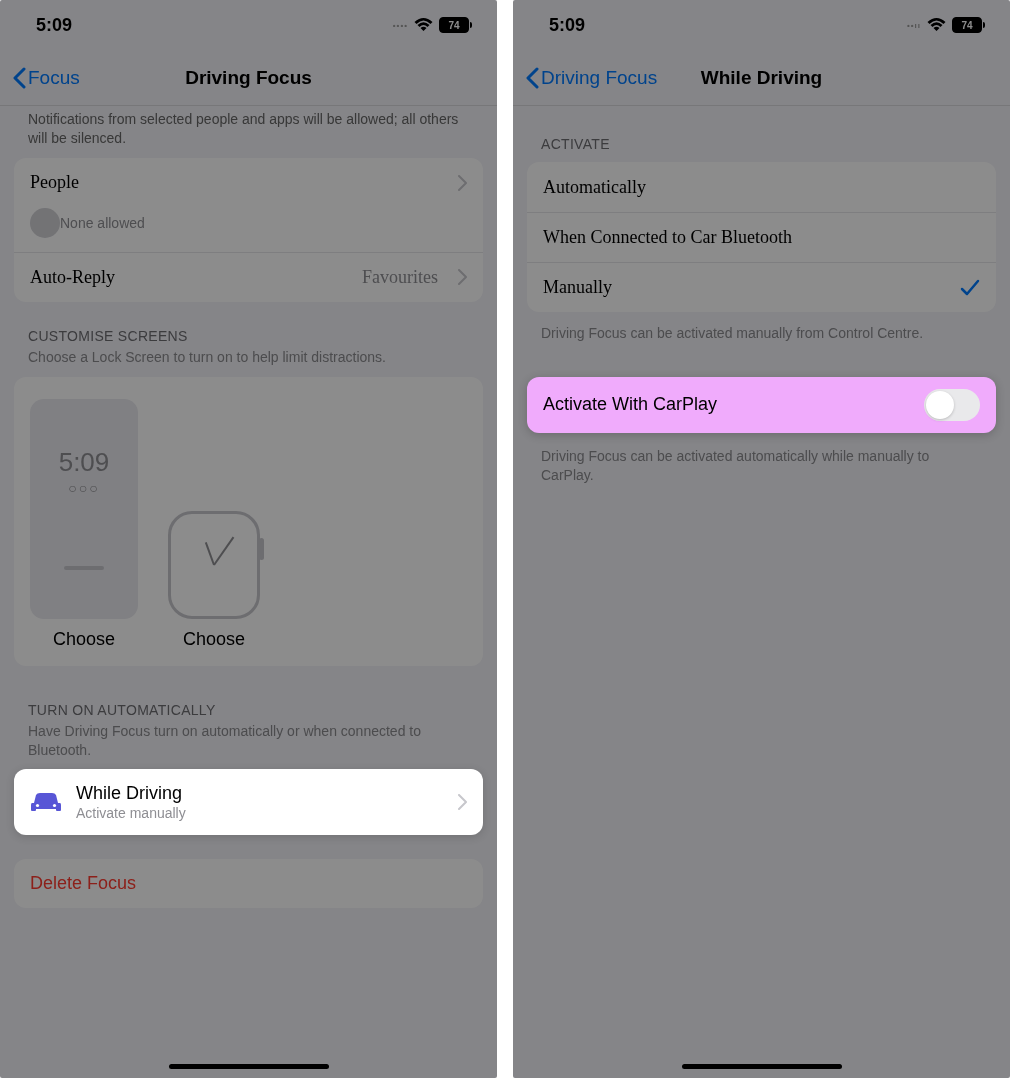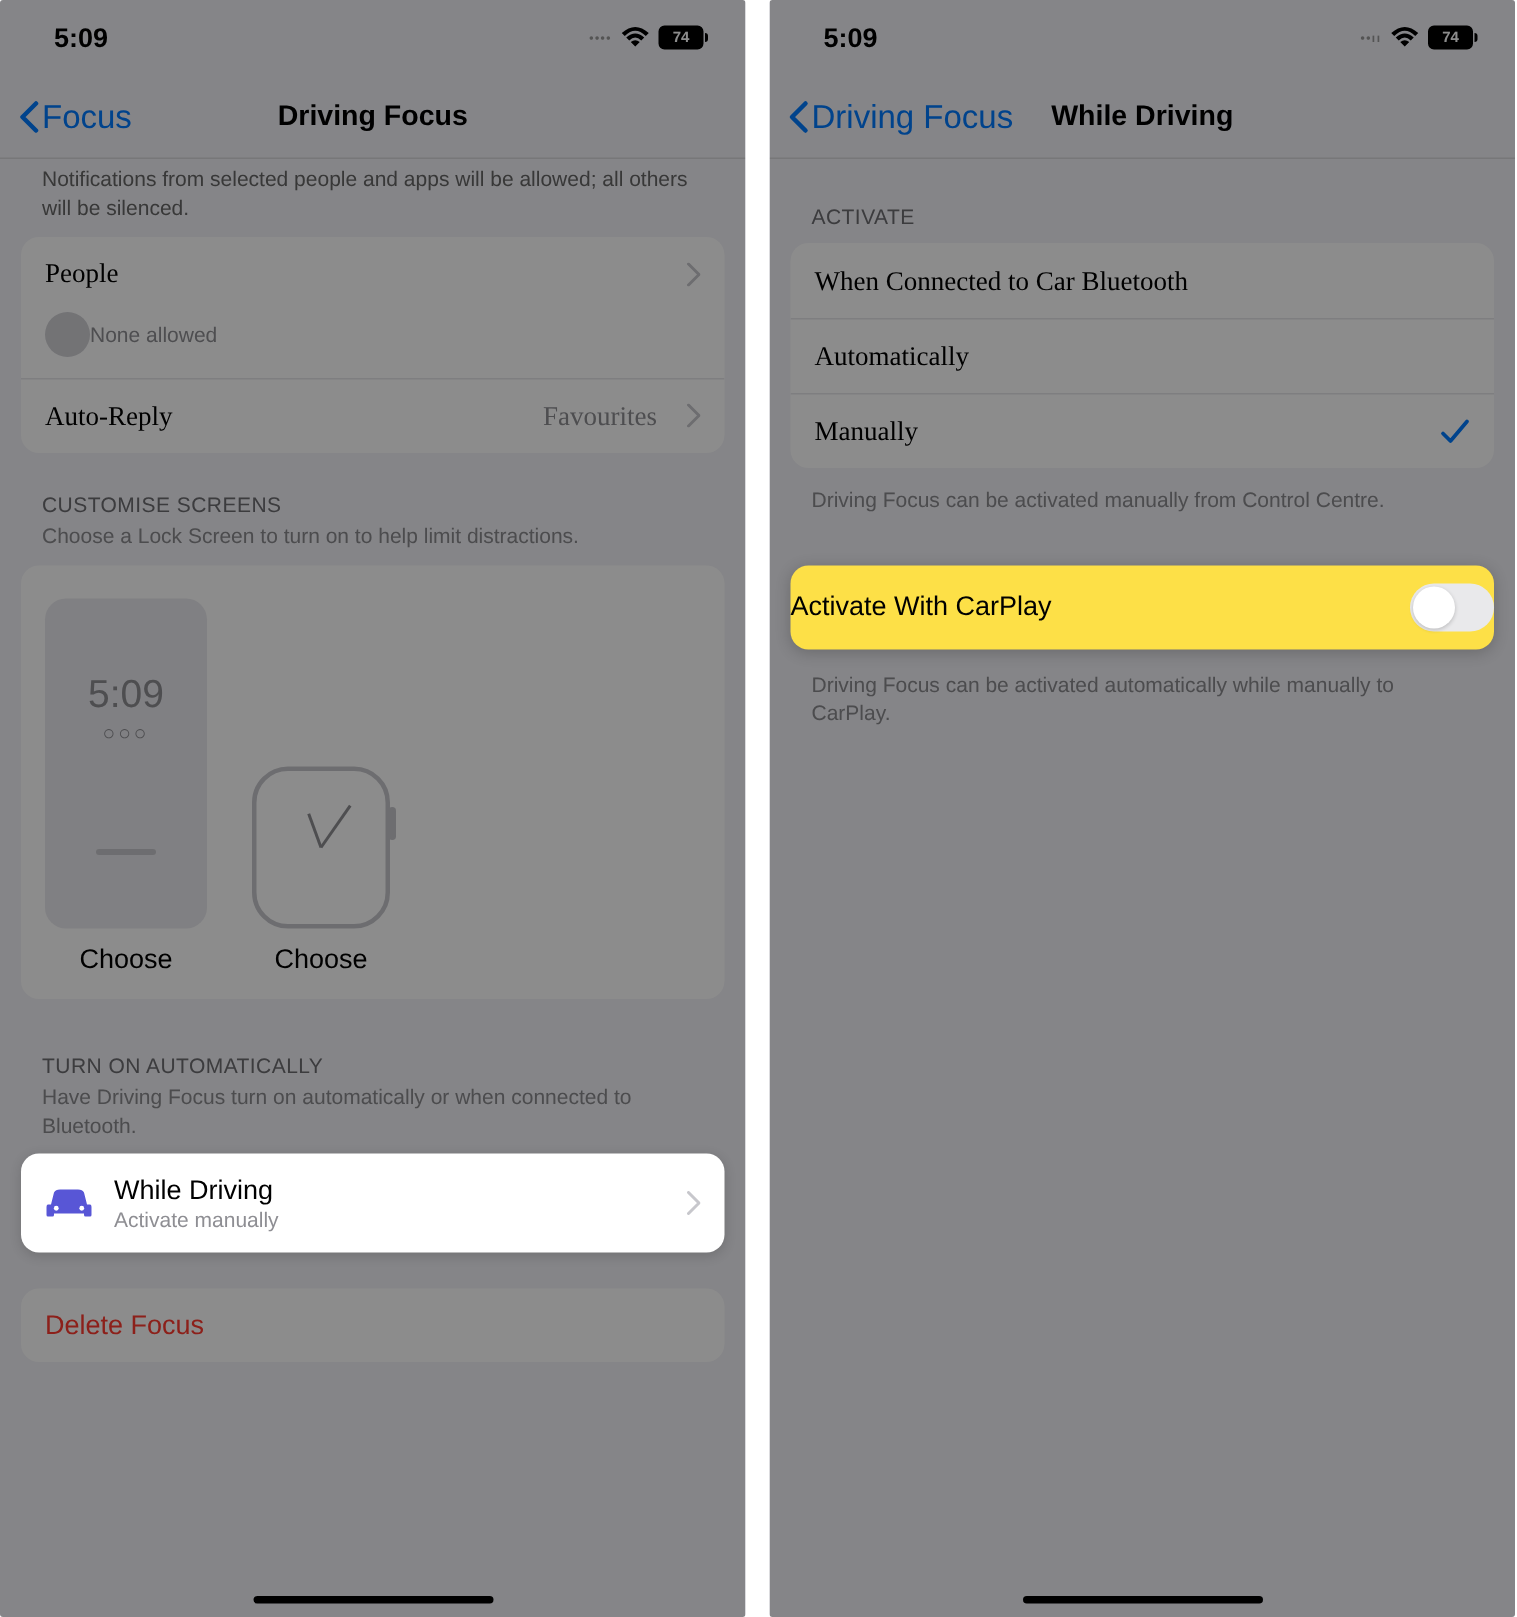--- a/index.html
+++ b/index.html
@@ -65,21 +65,21 @@
     justify-content: center;
     position: relative;
     border-bottom: 1px solid rgba(0,0,0,0.1);
   }
   .nav-back {
     position: absolute;
     left: 12px;
     display: flex;
     align-items: center;
     color: #007aff;
-    font-size: 22px;
+    font-size: 19px;
   }
   .nav-back svg { margin-right: 2px; }
   .nav-title { font-size: 19px; font-weight: 600; }
   .content { padding: 0 14px; }
   .descr { font-size: 14px; color: #666; padding: 4px 14px 10px; line-height: 1.35; }
   .group {
     background: #fff;
     border-radius: 12px;
     overflow: hidden;
     margin-bottom: 20px;
@@ -220,25 +220,25 @@
     position: absolute;
     left: 2px; top: 2px;
     width: 28px; height: 28px;
     background: #fff;
     border-radius: 50%;
     box-shadow: 0 1px 3px rgba(0,0,0,0.2);
   }
   .carplay-card {
     position: relative;
     z-index: 100;
-    background: #fde047;
+    background: #f0abfc;
     border-radius: 12px;
     display: flex;
     align-items: center;
-    padding: 12px 0;
+    padding: 12px 16px;
     box-shadow: 0 2px 10px rgba(0,0,0,0.2);
     margin-bottom: 8px;
   }
   .footer-note {
     font-size: 14px;
     color: #8a8a8e;
     padding: 6px 14px;
     line-height: 1.35;
   }
 </style>
@@ -365,24 +365,24 @@
       <span>Driving Focus</span>
     </div>
     <span class="nav-title">While Driving</span>
   </div>
 
   <div class="content" style="padding-top:24px">
     <div class="section-header upper">ACTIVATE</div>
 
     <div class="group" style="margin-top:6px; margin-bottom:6px;">
       <div class="row">
+        <span class="label">Automatically</span>
+      </div>
+      <div class="row">
         <span class="label">When Connected to Car Bluetooth</span>
-      </div>
-      <div class="row">
-        <span class="label">Automatically</span>
       </div>
       <div class="row">
         <span class="label">Manually</span>
         <svg class="check" width="20" height="18" viewBox="0 0 20 18">
             <path d="M2 10 L7 15 L18 2" stroke="#007aff" stroke-width="2.5" fill="none" stroke-linecap="round" stroke-linejoin="round"></path>
           </svg>
       </div>
     </div>
     <div class="footer-note">Driving Focus can be activated manually from Control Centre.</div>
 

